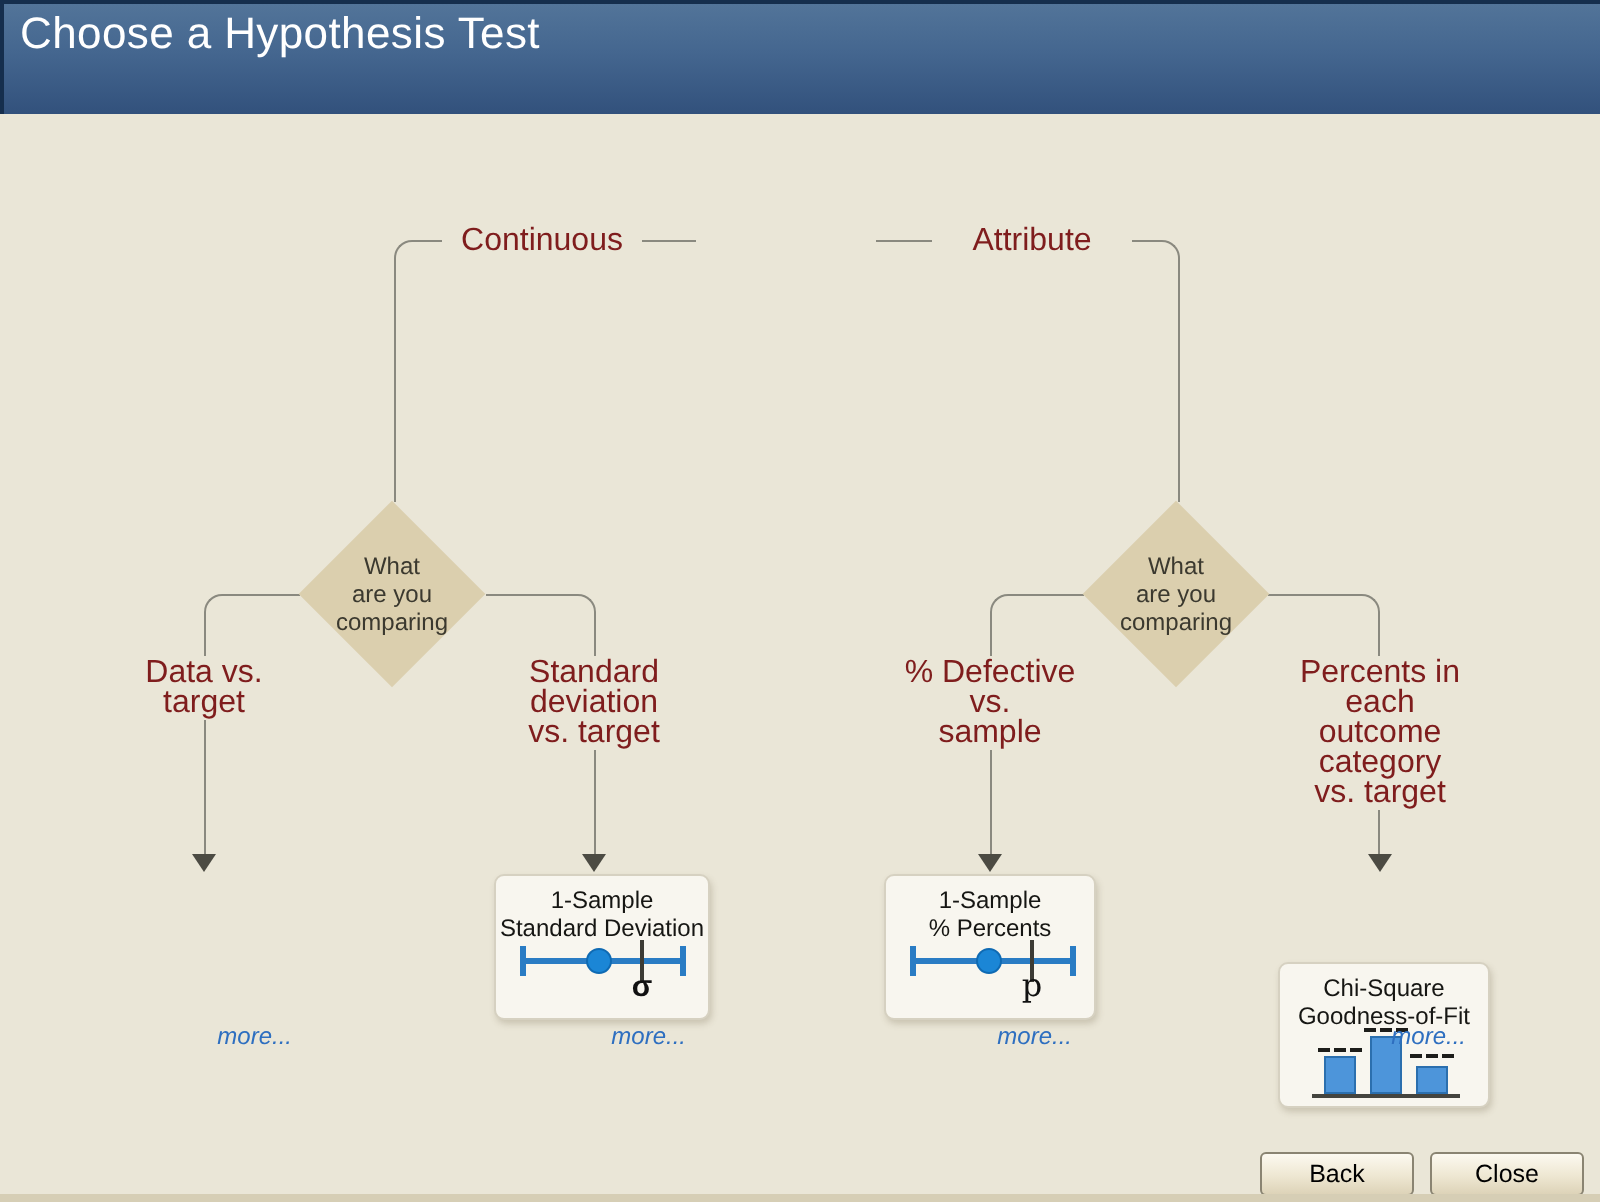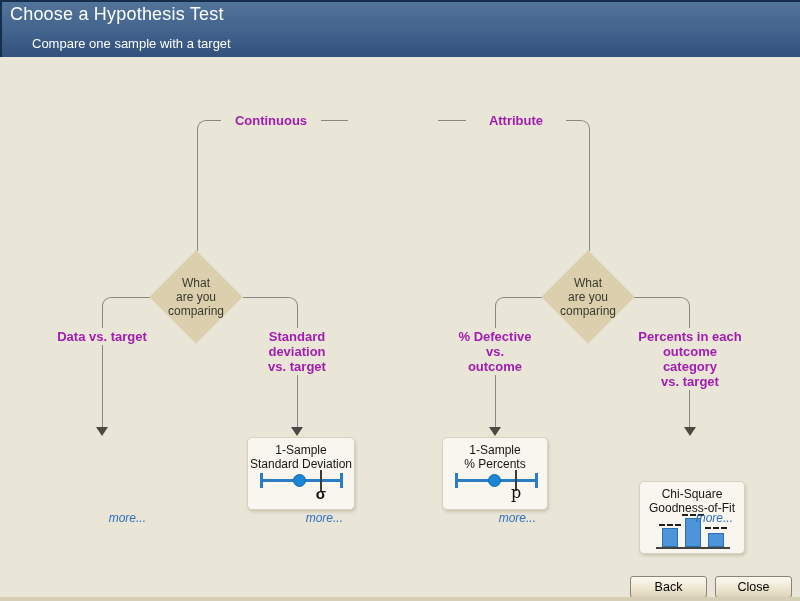--- a/index.html
+++ b/index.html
@@ -10,21 +10,21 @@
     -webkit-font-smoothing:antialiased;
   }
   
   #header{
     position:absolute; left:0; top:0; width:800px; height:57px;
     box-sizing:border-box;
     border-top:2px solid #152e4d; border-left:2px solid #152e4d;
     background:linear-gradient(180deg,#527499 0%,#44668f 45%,#32517c 100%);
     color:#ffffff;
   }
-  #header .title{position:absolute; left:8px; top:2px; font-size:18px; letter-spacing:.2px;}
+  #header .title{position:absolute; left:8px; top:2px; font-size:22px; letter-spacing:.2px;}
   #header .subtitle{position:absolute; left:30px; top:34px; font-size:13px;}
   
   .elbow{position:absolute; box-sizing:border-box;}
   .elbow.tl{border-top:1px solid #8a897f; border-left:1px solid #8a897f; border-top-left-radius:9px;}
   .elbow.tr{border-top:1px solid #8a897f; border-right:1px solid #8a897f; border-top-right-radius:9px;}
   .arrow{
     position:absolute; width:0; height:0;
     border-left:6px solid transparent; border-right:6px solid transparent;
     border-top:9px solid #4c4b43;
   }
@@ -34,21 +34,21 @@
     position:absolute; left:14px; top:14px; width:66px; height:66px;
     transform:rotate(45deg); background:#dbcfae;
   }
   .diamond .dtext{
     position:absolute; inset:0; display:flex; align-items:center; justify-content:center;
     flex-direction:column; font-size:12px; line-height:14px; color:#3b392f; text-align:center;
   }
   
   .branch-label{
     position:absolute; background:#eae6d7; text-align:center;
-    font-size:13px; line-height:15px; color:#a21caf; padding:1px 0;font-weight:bold;
+    font-size:16px; line-height:15px; color:#7f1d1d; padding:1px 0;
   }
   
   .card{
     position:absolute; width:108px; height:73px; box-sizing:border-box;
     background:#f8f6ef; border:1px solid #d6d1c1; border-radius:5px;
     box-shadow:1px 2px 3px rgba(110,100,70,.25);
   }
   .card .card-title{
     margin-top:5px; text-align:center; font-size:12px; line-height:14px; color:#161613;
   }
@@ -91,21 +91,20 @@
   }
   #bottom-strip{position:absolute; left:0; top:597px; width:800px; height:4px; background:#d6ceb5;}
 </style>
 </head>
 <body>
 
 <div id="app">
 
   <div id="header">
     <div class="title">Choose a Hypothesis Test</div>
-    <div class="subtitle">Compare one sample with a target</div>
   </div>
 
   <div class="elbow tl" style="left:197px; top:120px; width:151px; height:131px;"></div>
   <div class="elbow tr" style="left:438px; top:120px; width:152px; height:131px;"></div>
 
   <div class="elbow tl" style="left:102px; top:297px; width:48px; height:130px;"></div>
   <div class="elbow tr" style="left:243px; top:297px; width:55px; height:130px;"></div>
   <div class="elbow tl" style="left:495px; top:297px; width:47px; height:130px;"></div>
   <div class="elbow tr" style="left:634px; top:297px; width:56px; height:130px;"></div>
 
@@ -141,21 +140,21 @@
     <div></div>
     <div></div>
   </div>
   <div class="branch-label" style="left:242px; top:328px; width:110px;">
     <div>Standard deviation</div>
     <div>vs. target</div>
     <div></div>
   </div>
   <div class="branch-label" style="left:450px; top:328px; width:90px;">
     <div>% Defective vs.</div>
-    <div>outcome</div>
+    <div>sample</div>
     <div></div>
   </div>
   <div class="branch-label" style="left:635px; top:328px; width:110px;">
     <div>Percents in each</div>
     <div>outcome category</div>
     <div>vs. target</div>
   </div>
 
   <div class="more-link" style="left:50px; width:108px;">more...</div>
 

